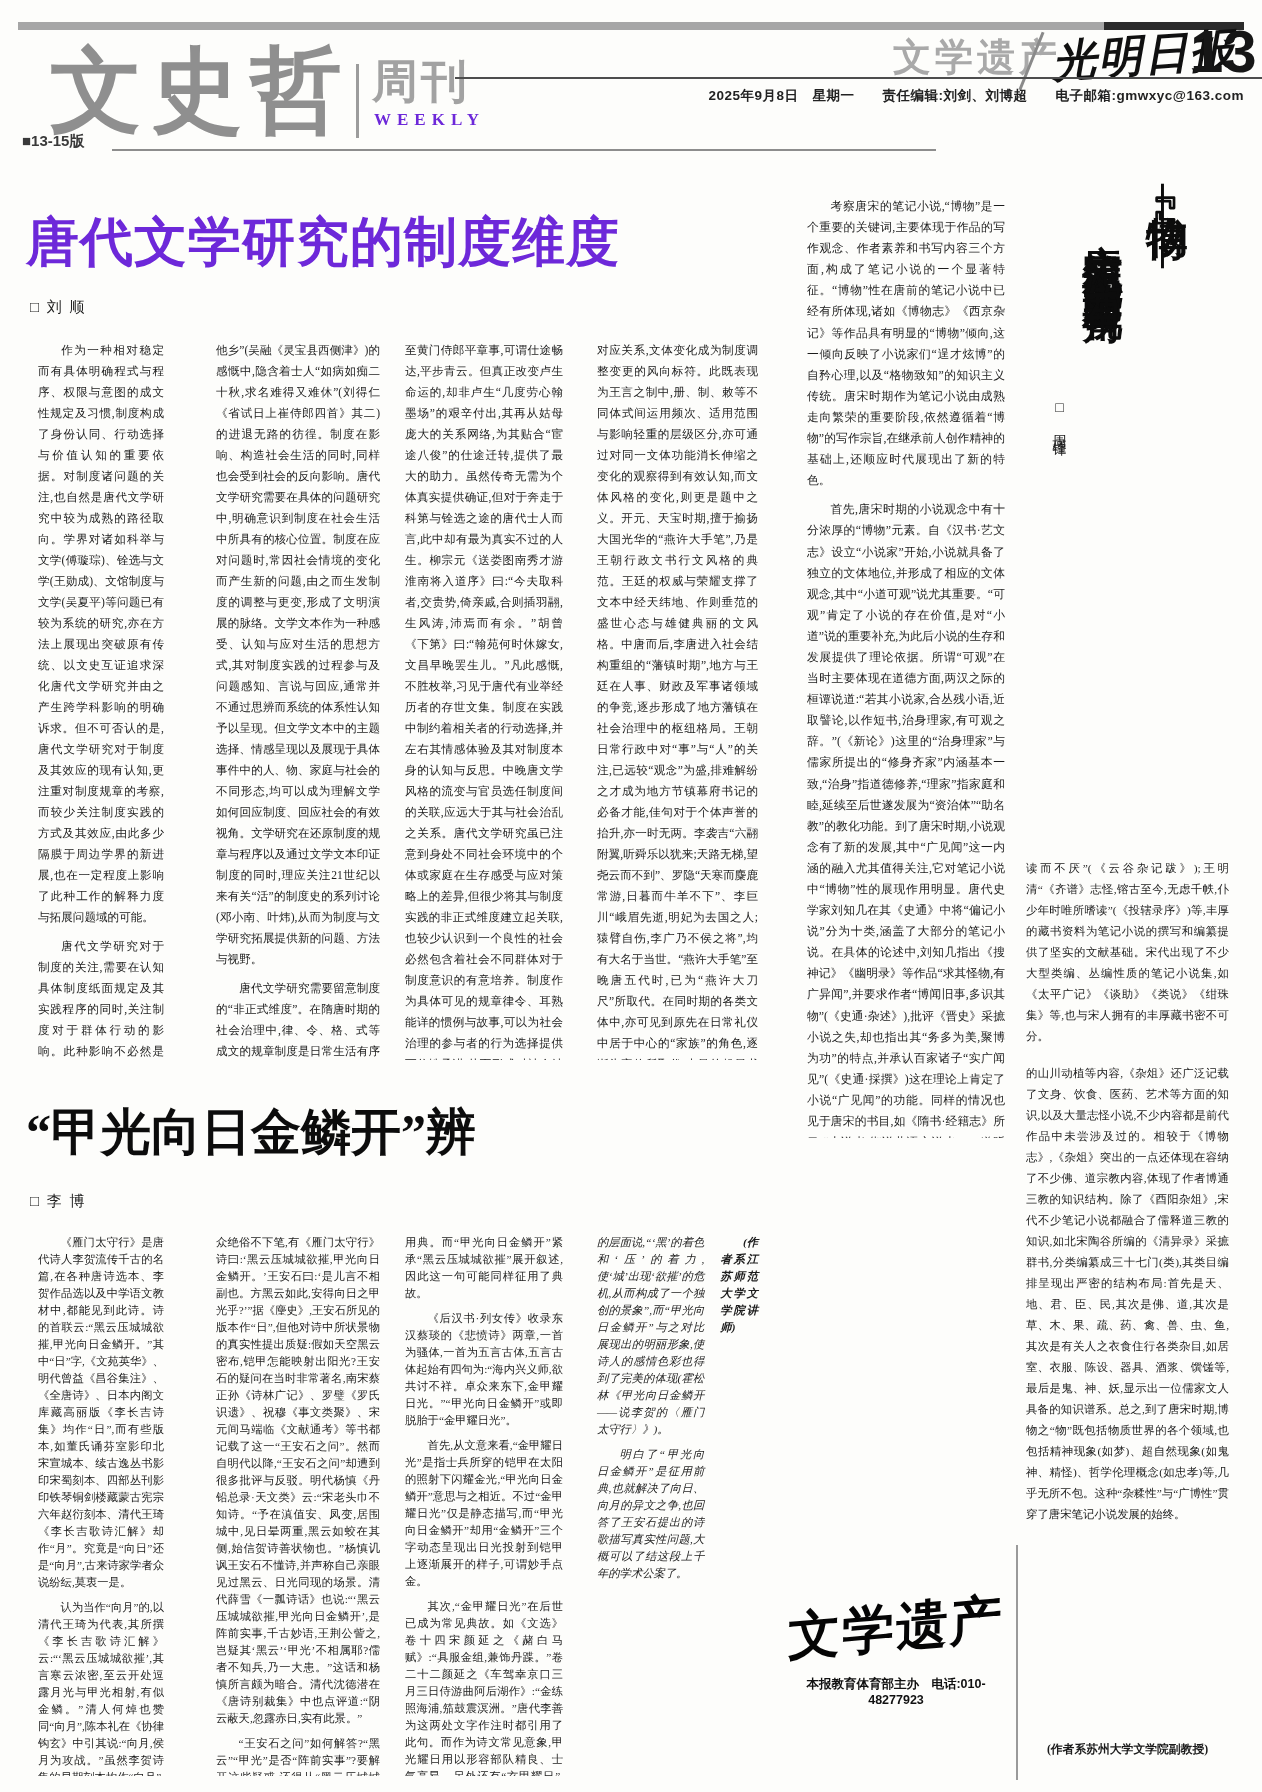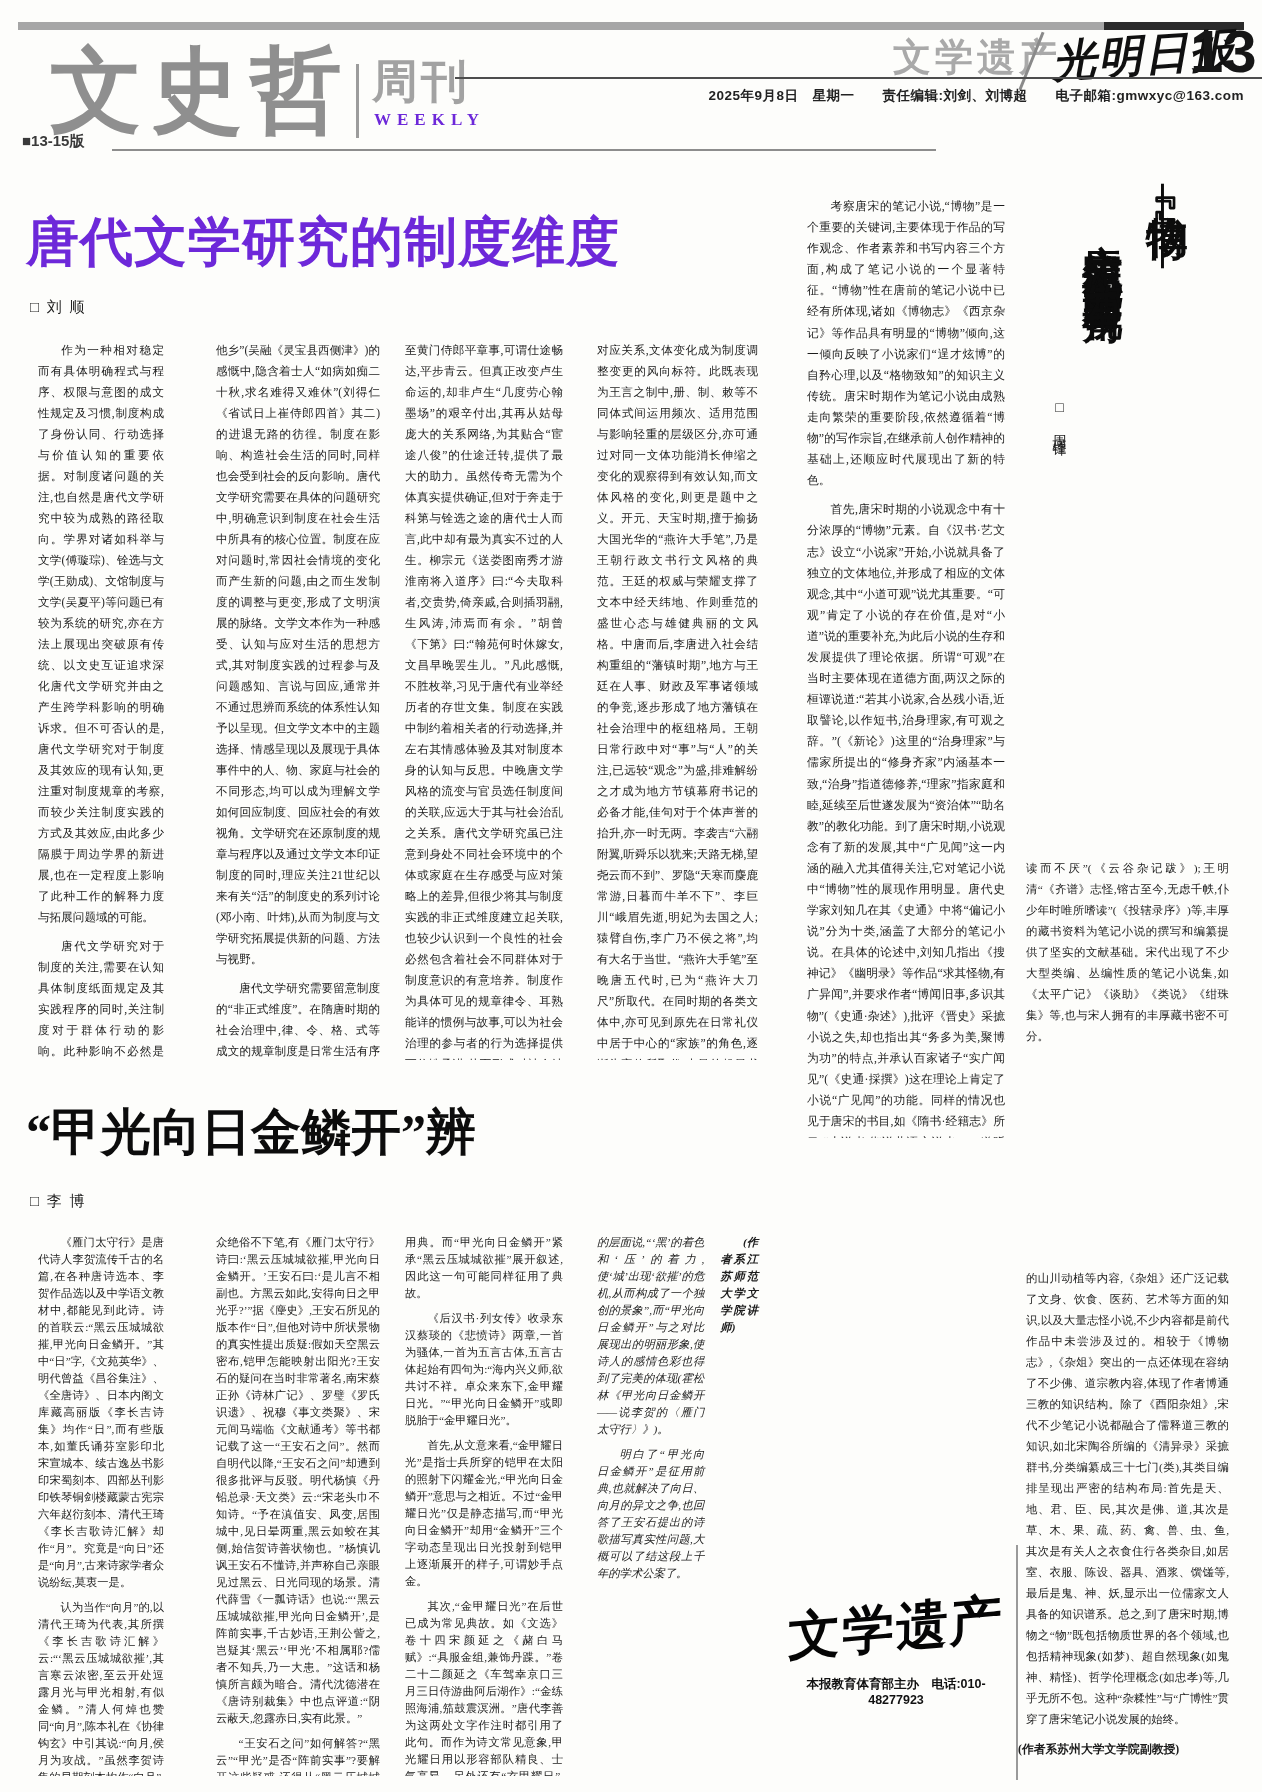--- a/index.html
+++ b/index.html
@@ -46,22 +46,22 @@
   .flex-bottom{display:flex;flex-direction:row;justify-content:flex-end;font-style:italic;}
 
   
   .vert{writing-mode:vertical-rl;}
   .a3-bracket{left:1142px;top:184px;font-weight:900;font-size:42px;line-height:50px;color:#0c0c0c;}
   .a3-subtitle{left:1078px;top:212px;height:608px;font-weight:900;font-size:40px;line-height:48px;
                color:#0c0c0c;letter-spacing:5px;}
   .a3-byline{left:1050px;top:400px;font-size:14px;letter-spacing:3px;}
   .a3-intro{left:799px;top:188px;width:214px;height:950px;font-size:11.8px;line-height:21.1px;}
   .a3-body{left:1018px;top:850px;width:219px;height:888px;font-size:11.4px;line-height:21px;
-           display:flex;flex-direction:column;justify-content:space-between;}
-  .a3-attr{left:1018px;top:1742px;width:219px;text-align:left;font-weight:700;font-size:11.8px;}
+           display:flex;flex-direction:column;justify-content:flex-start;}
+  .a3-attr{left:1018px;top:1742px;width:219px;text-align:center;font-weight:700;font-size:11.8px;}
   .v-rule{left:1016px;top:1545px;width:2px;height:235px;background:#9a9a9a;}
 
   
   .logo-box{left:785px;top:1588px;width:222px;height:160px;text-align:center;}
   .logo-text{display:inline-block;font-weight:900;font-size:52px;line-height:60px;color:#050505;
              letter-spacing:2px;transform:rotate(-5deg) skewX(-6deg);margin-top:10px;}
   .logo-caption{margin-top:18px;font-family:"Liberation Sans",sans-serif;font-weight:700;
                 font-size:12.5px;color:#111;}
 </style>
 </head>

